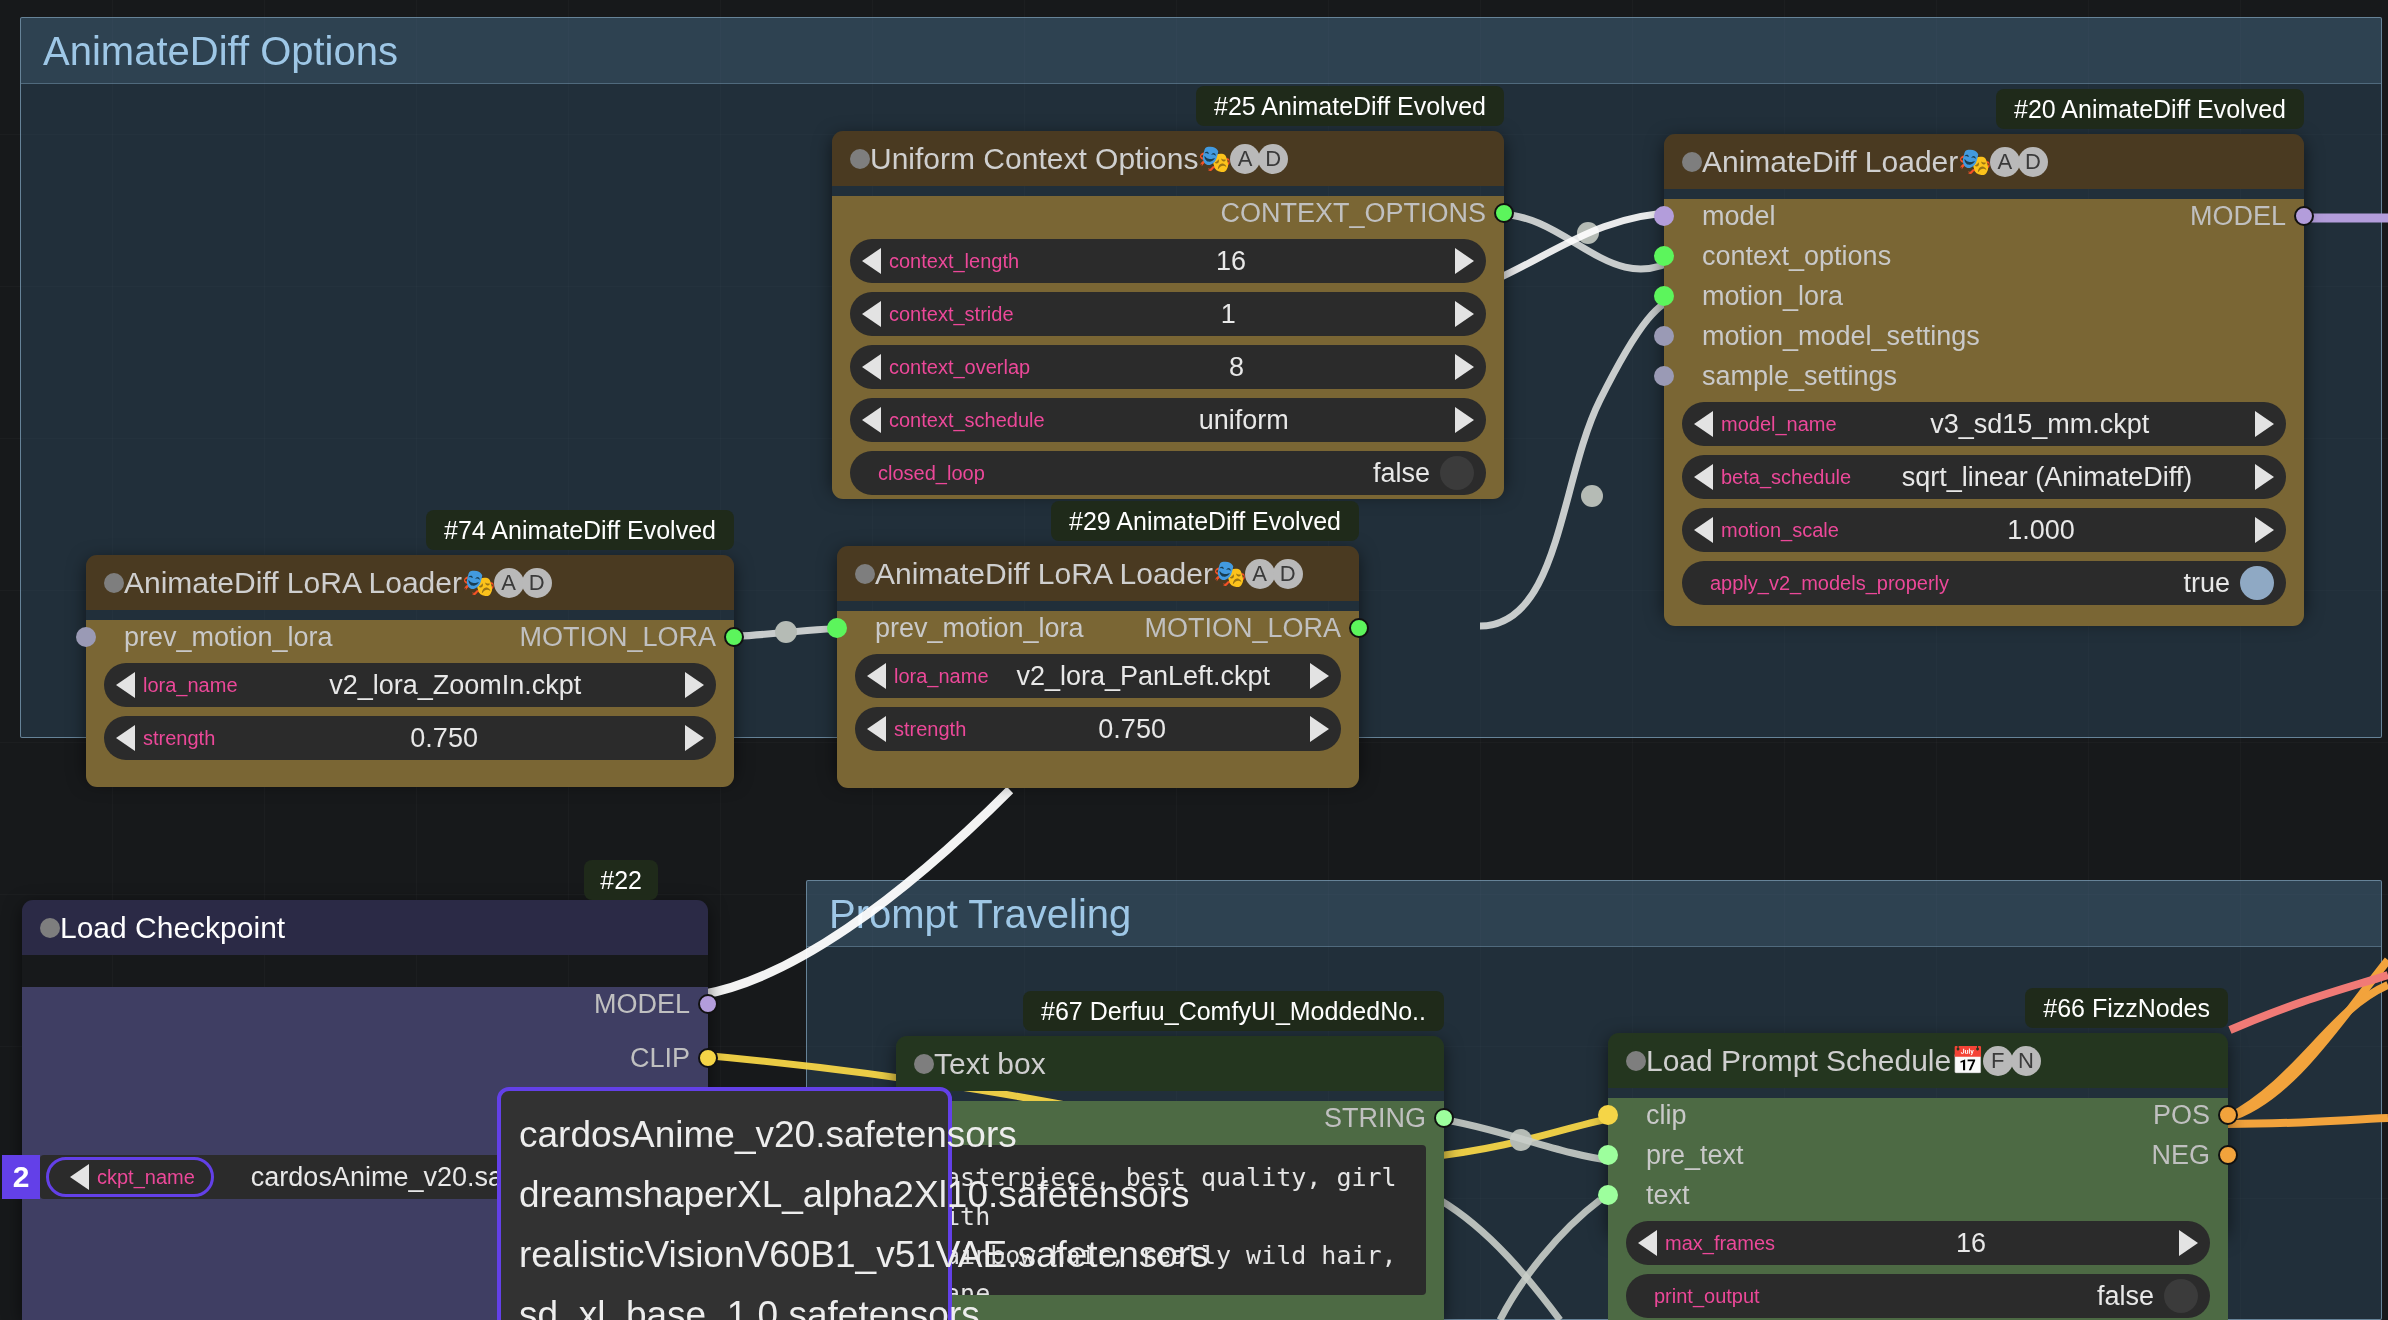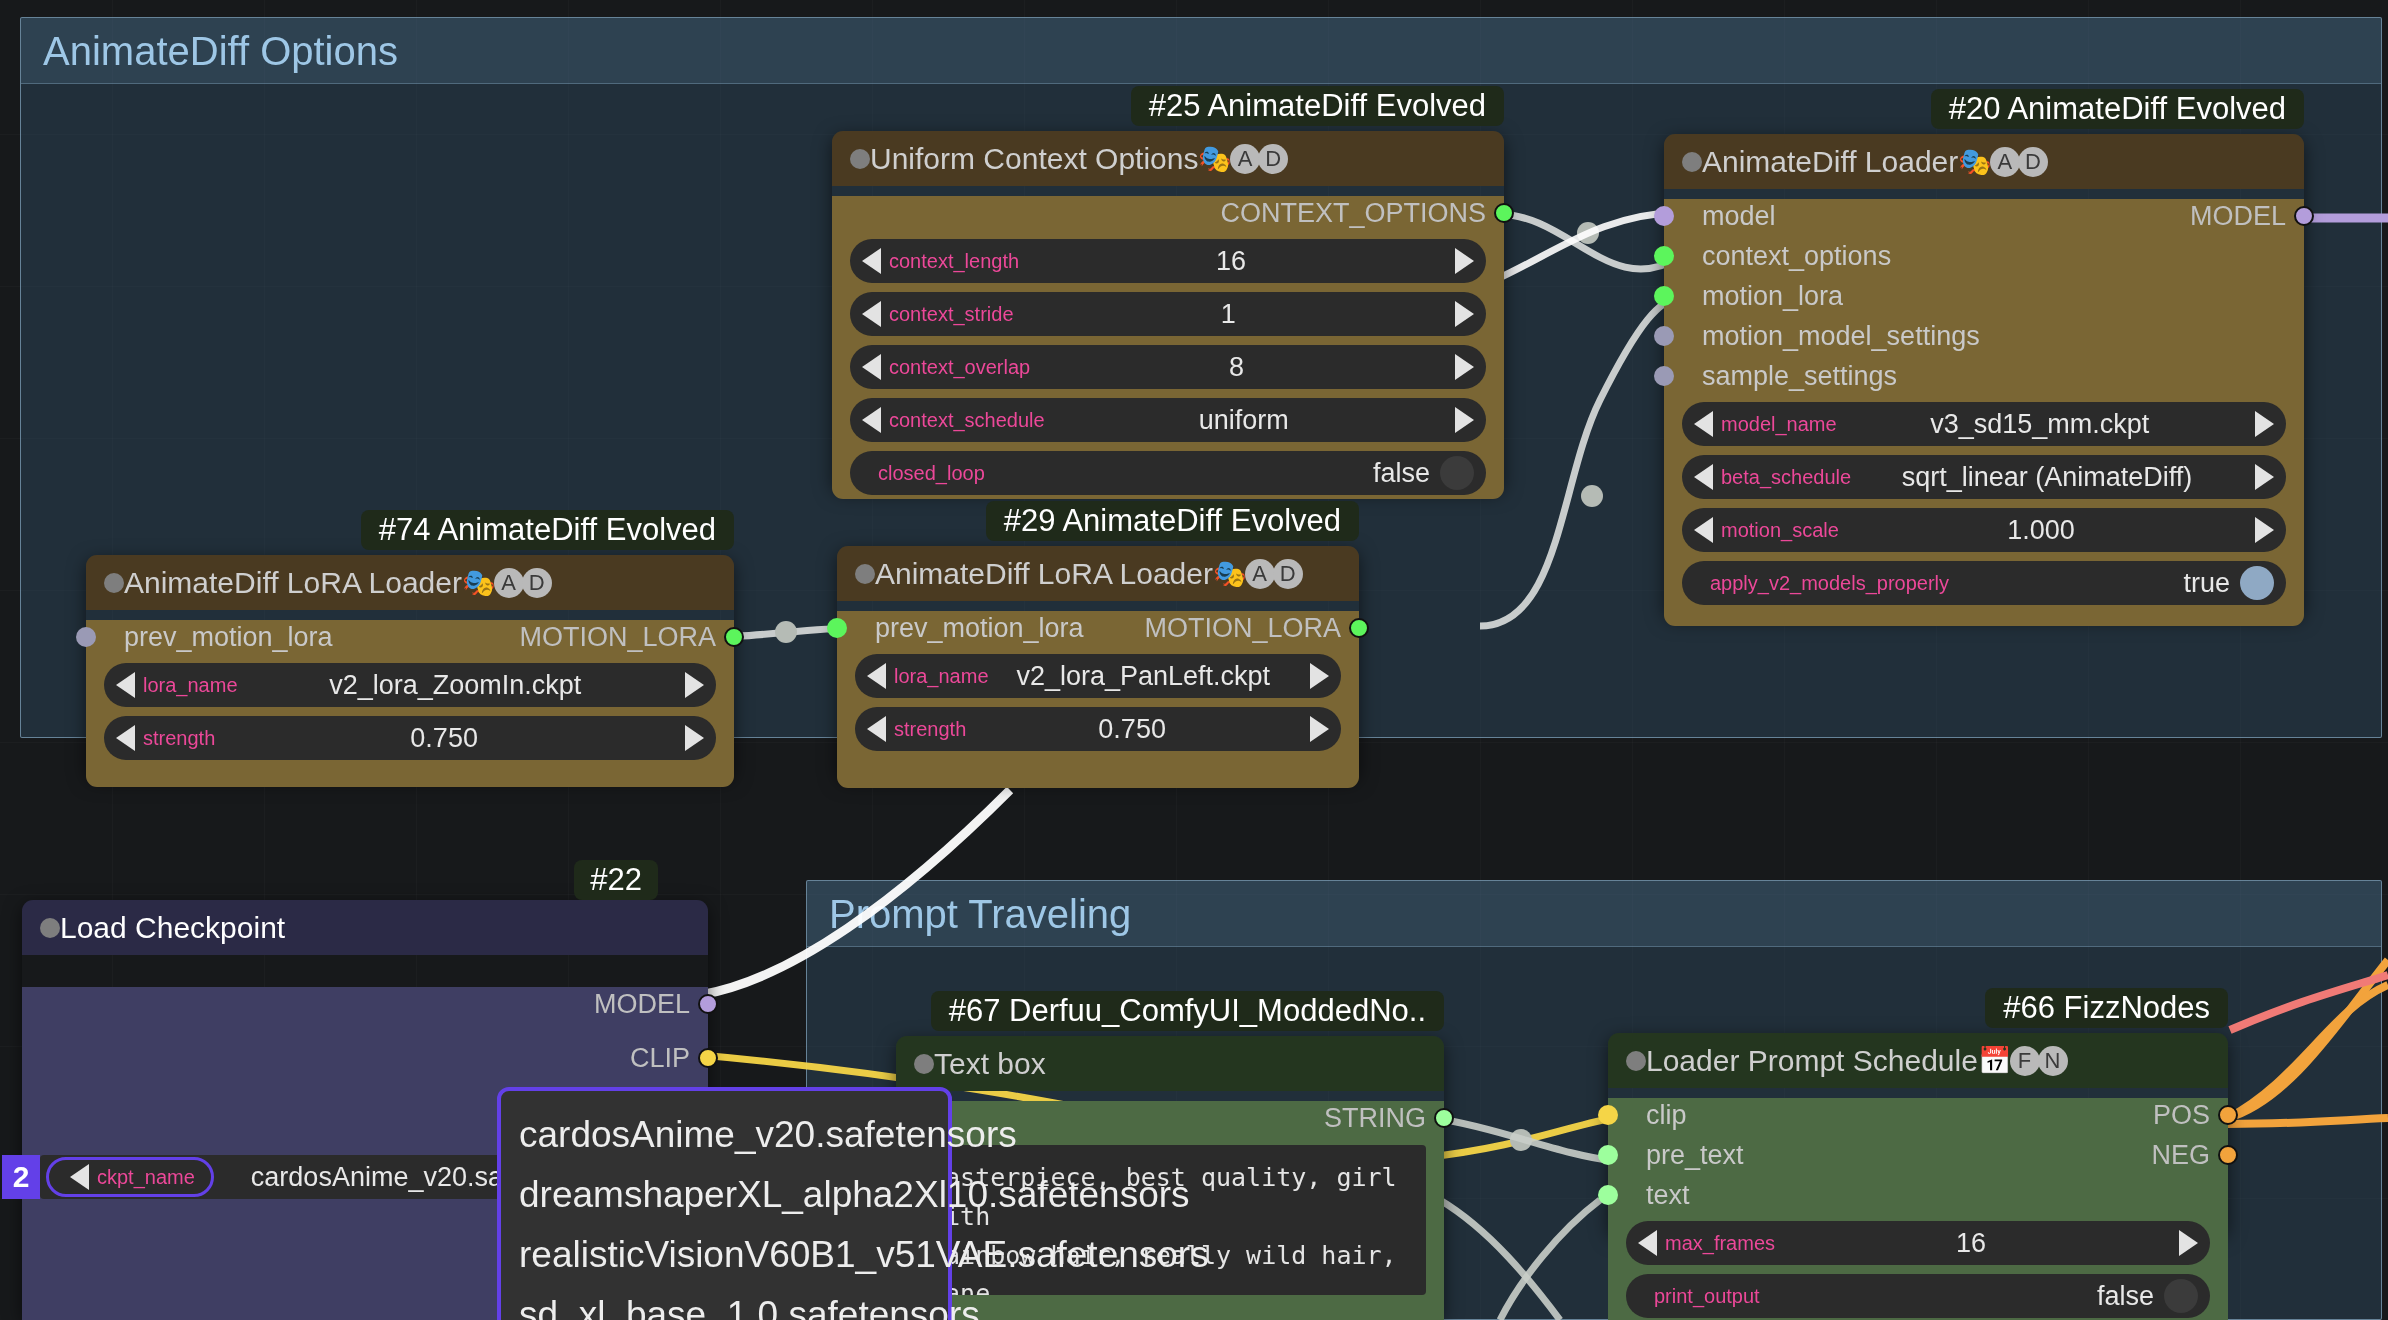--- a/index.html
+++ b/index.html
@@ -32,21 +32,21 @@
          box-shadow:0 5px 18px rgba(0,0,0,.55); }
   .node-head{
     height:55px; display:flex; align-items:center; 
     padding:0 18px; border-radius:11px 11px 0 0;
     font-size:30px; color:#cfcfcf; white-space:nowrap;
   }
   .node-dot{ width:20px;height:20px;border-radius:50%; background:#7e7e7e; flex:none; }
   .node-body{ border-radius:0 0 11px 11px; padding:0 0 16px 0; position:relative; }
   .badge{
     position:absolute; top:-45px; right:0; height:40px; line-height:40px;
-    background:#1f2a1a; color:#fff; font-size:31px; padding:0 16px;
+    background:#1f2a1a; color:#fff; font-size:25px; padding:0 16px;
     border-radius:8px; white-space:nowrap;
   }
   .badge-sm{ padding:0 18px; }
   
   .slot-row{ position:relative; height:34px; display:flex; align-items:center; padding:0 18px; margin-top:6px; }
   .slot-row.first{ margin-top:10px; }
   .slot-in{ display:flex; align-items:center; gap:14px; font-size:27px; color:#c9c9c9; white-space:nowrap;}
   .slot-out{ margin-left:auto; display:flex; align-items:center; gap:14px; font-size:27px; color:#c0c0c0; white-space:nowrap;}
   .pin{ width:20px;height:20px;border-radius:50%; flex:none; }
   .pin.ring{ border:2px solid #111; }
@@ -374,21 +374,21 @@
     </div>
     <div class="ta" style="height:150px;">masterpiece, best quality, girl with
 rainbow hair, really wild hair, mane</div>
   </div>
 </div>
 
 <div class="node" style="left:1608px; top:1033px; width:620px; height:201px;">
   <div class="badge badge-sm">#66 FizzNodes</div>
   <div class="node-head" style="background:#24361f;">
     <span class="node-dot"></span>
-    <span>Loader Prompt Schedule</span>
+    <span>Load Prompt Schedule</span>
     <span class="emoji">📅</span>
     <span class="abadge">F</span>
     <span class="abadge">N</span>
   </div>
   <div class="node-body" style="background:#4d6a44; height:232px;">
     <div class="slot-row first">
       <span class="pin pin-left" style="background:#f5d547;"></span>
       <span class="slot-in" style="margin-left:20px;">
         <span>clip</span>
       </span>

